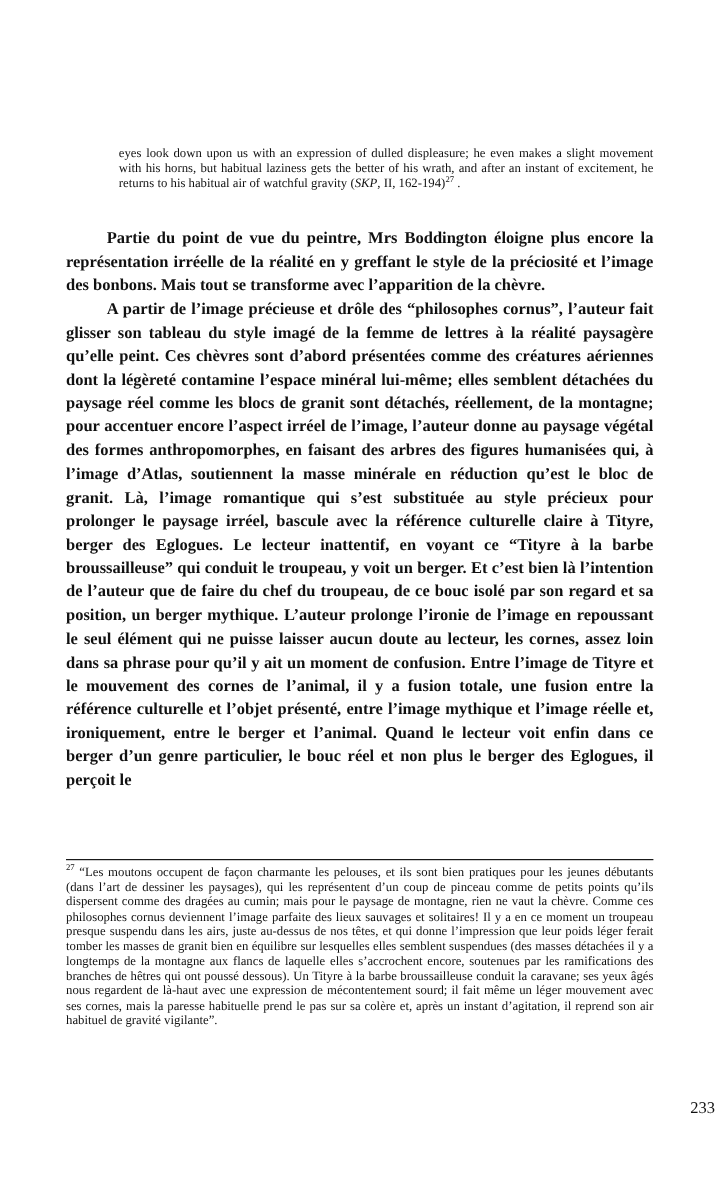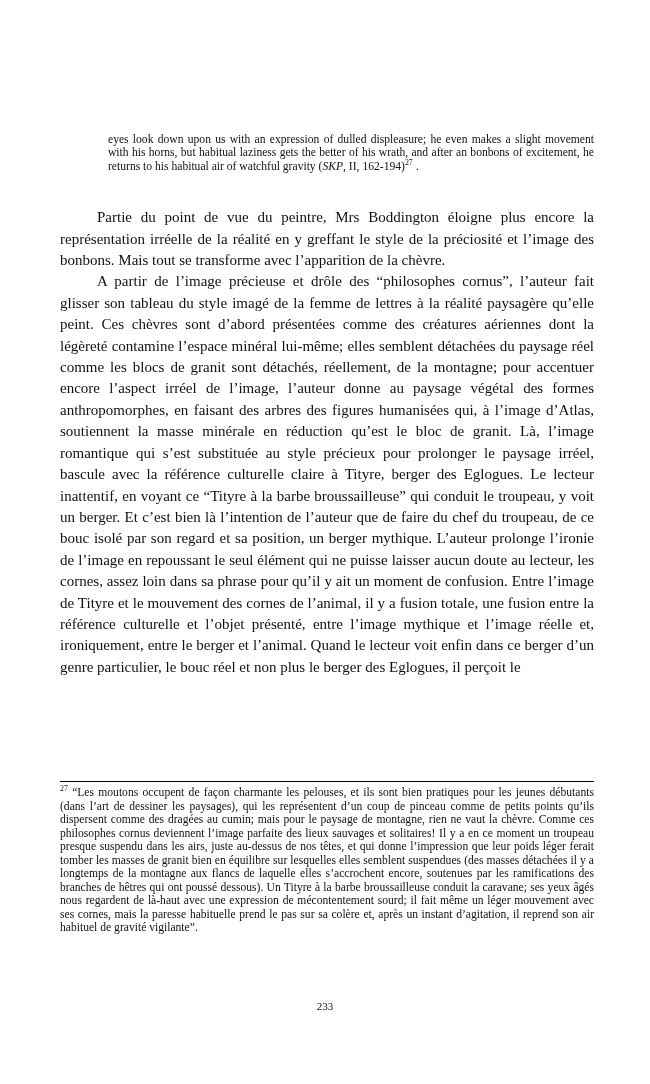--- a/index.html
+++ b/index.html
@@ -23,20 +23,21 @@
     margin-left: 48px;
     font-size: 11.6px;
     line-height: 13.4px;
     text-align: justify;
   }
   .body-block {
     margin-top: 34px;
     font-size: 15px;
     line-height: 21.4px;
     text-align: justify;
+    font-weight: bold;
   }
   .para {
     margin: 0;
     text-indent: 37px;
   }
   sup {
     font-size: 0.68em;
     vertical-align: super;
     line-height: 0;
   }
@@ -55,33 +56,33 @@
     font-size: 11.6px;
     line-height: 13.5px;
     text-align: justify;
     font-family: Liberation Serif, serif;
   }
   .page-number {
     position: absolute;
     top: 1000px;
     left: 0;
     width: 100%;
-    text-align: center;
-    font-size: 11px;
+    text-align: right;
+    font-size: 15px;
   }
 </style>
 </head>
 <body>
 
 <div class="page">
 
   <div class="content">
 
     <div class="quote">
-      <span>eyes look down upon us with an expression of dulled displeasure; he even makes a slight movement with his horns, but habitual laziness gets the better of his wrath, and after an bonbons of excitement, he returns to his habitual air of watchful gravity (</span><i>SKP</i><span>, II, 162-194)</span><sup>27</sup><span> .</span>
+      <span>eyes look down upon us with an expression of dulled displeasure; he even makes a slight movement with his horns, but habitual laziness gets the better of his wrath, and after an instant of excitement, he returns to his habitual air of watchful gravity (</span><i>SKP</i><span>, II, 162-194)</span><sup>27</sup><span> .</span>
     </div>
 
     <div class="body-block">
       <p class="para">Partie du point de vue du peintre, Mrs Boddington éloigne plus encore la représentation irréelle de la réalité en y greffant le style de la préciosité et l’image des bonbons. Mais tout se transforme avec l’apparition de la chèvre.</p>
       <p class="para">A partir de l’image précieuse et drôle des “philosophes cornus”, l’auteur fait glisser son tableau du style imagé de la femme de lettres à la réalité paysagère qu’elle peint. Ces chèvres sont d’abord présentées comme des créatures aériennes dont la légèreté contamine l’espace minéral lui-même; elles semblent détachées du paysage réel comme les blocs de granit sont détachés, réellement, de la montagne; pour accentuer encore l’aspect irréel de l’image, l’auteur donne au paysage végétal des formes anthropomorphes, en faisant des arbres des figures humanisées qui, à l’image d’Atlas, soutiennent la masse minérale en réduction qu’est le bloc de granit. Là, l’image romantique qui s’est substituée au style précieux pour prolonger le paysage irréel, bascule avec la référence culturelle claire à Tityre, berger des Eglogues. Le lecteur inattentif, en voyant ce “Tityre à la barbe broussailleuse” qui conduit le troupeau, y voit un berger. Et c’est bien là l’intention de l’auteur que de faire du chef du troupeau, de ce bouc isolé par son regard et sa position, un berger mythique. L’auteur prolonge l’ironie de l’image en repoussant le seul élément qui ne puisse laisser aucun doute au lecteur, les cornes, assez loin dans sa phrase pour qu’il y ait un moment de confusion. Entre l’image de Tityre et le mouvement des cornes de l’animal, il y a fusion totale, une fusion entre la référence culturelle et l’objet présenté, entre l’image mythique et l’image réelle et, ironiquement, entre le berger et l’animal. Quand le lecteur voit enfin dans ce berger d’un genre particulier, le bouc réel et non plus le berger des Eglogues, il perçoit le</p>
     </div>
 
   </div>
 
   <div class="footnote-section">

